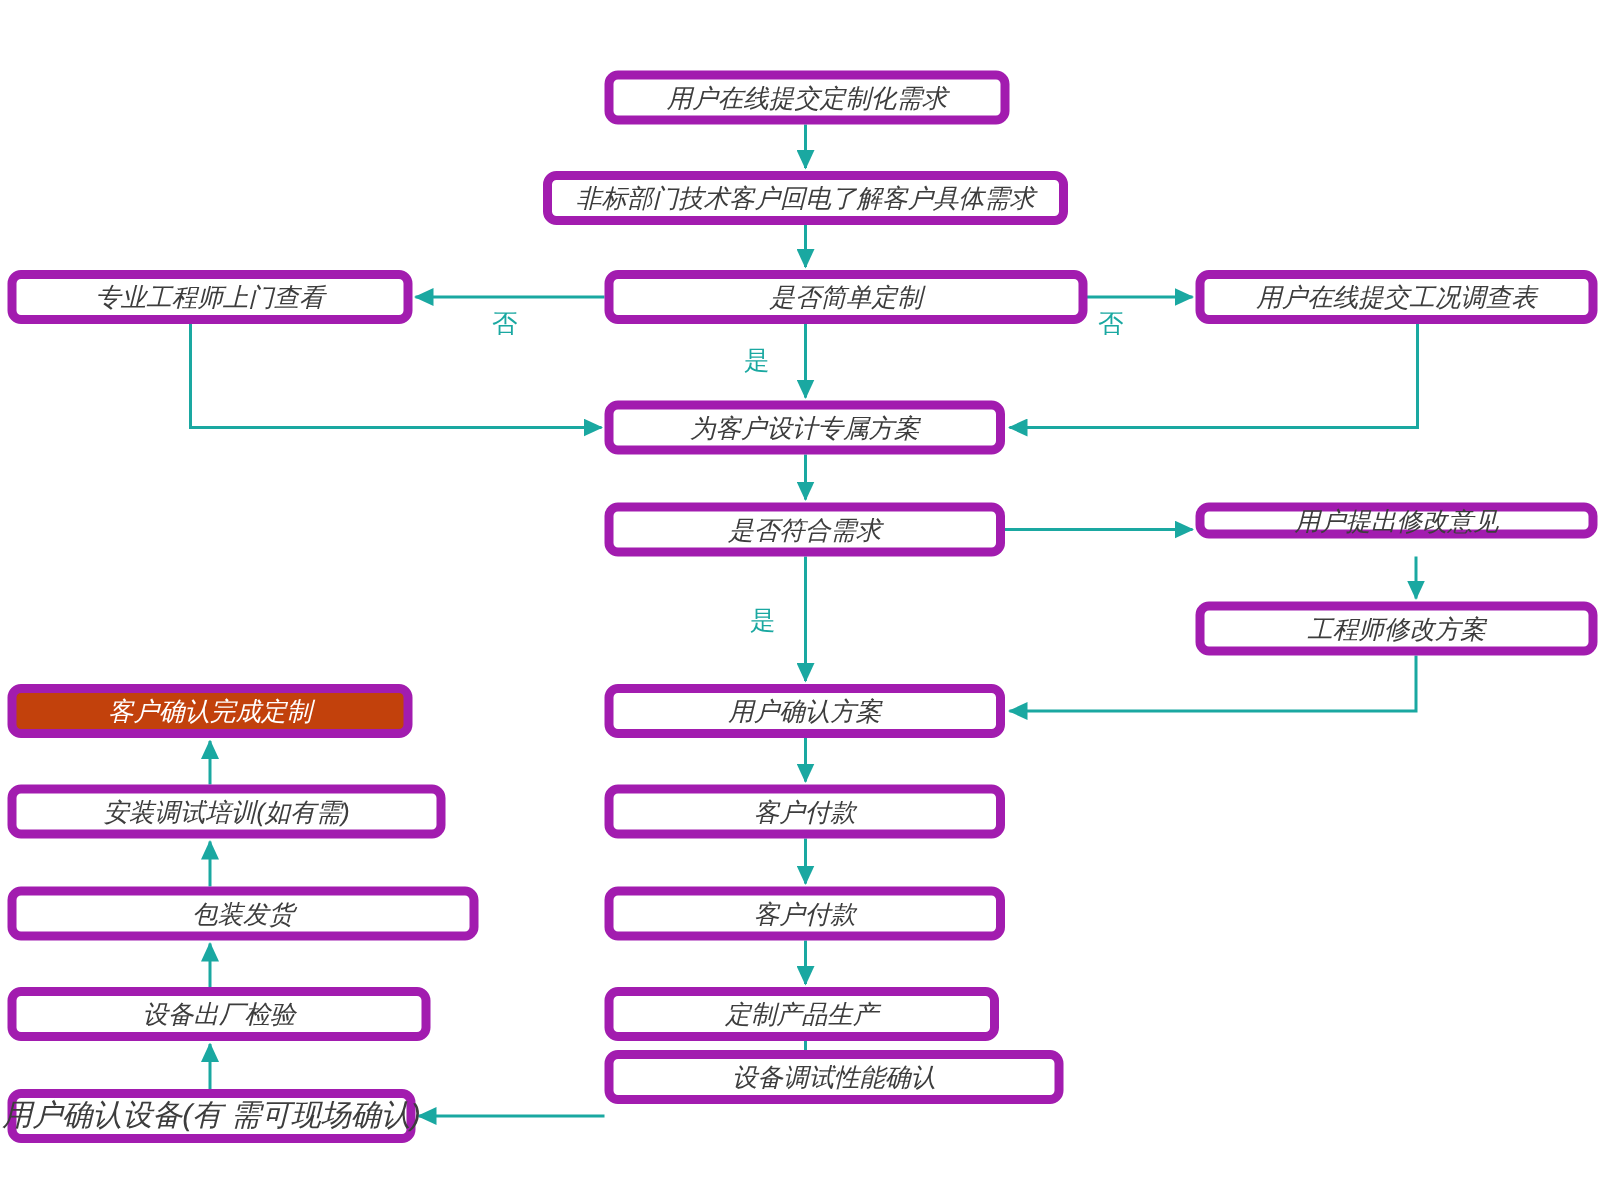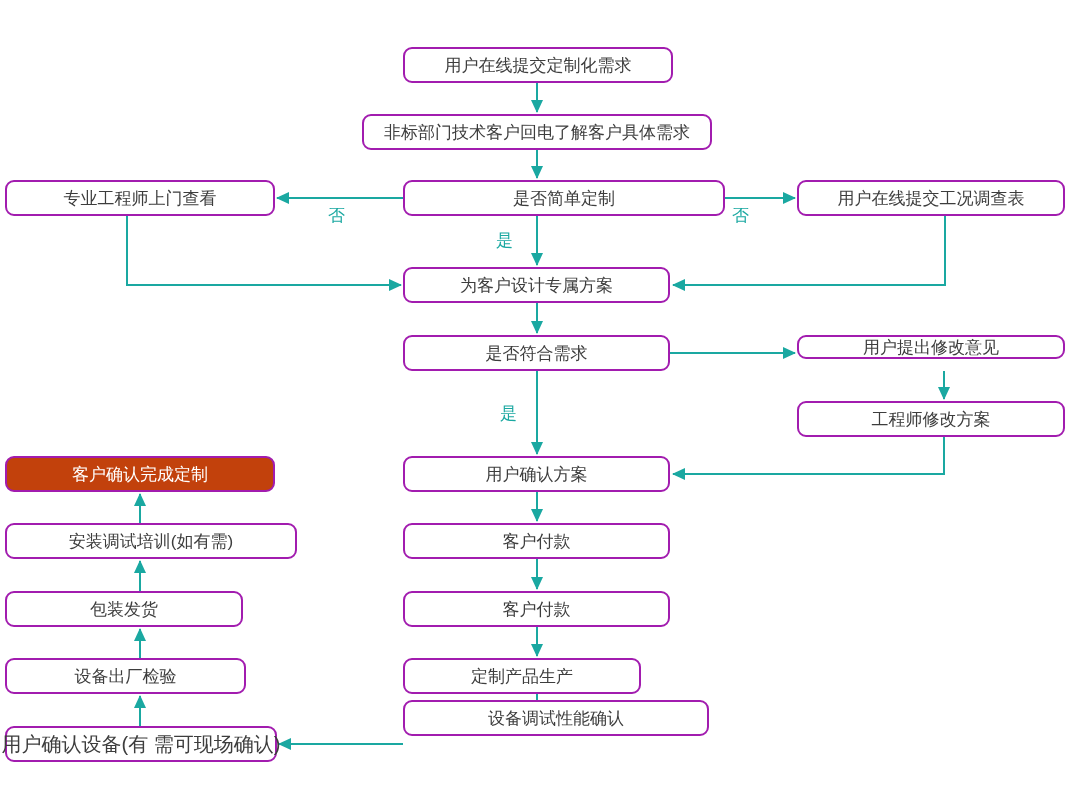--- a/index.html
+++ b/index.html
@@ -17,31 +17,32 @@
   }
   #connectors {
     position: absolute;
     left: 0;
     top: 0;
     pointer-events: none;
   }
   .node {
     position: absolute;
     box-sizing: border-box;
-    border: 2px solid #a21caf;
+    border: 6px solid #a21caf;
     border-radius: 9px;
     background: #ffffff;
     color: #3D3D3D;
     font-size: 17px;
     line-height: 1;
     display: flex;
     align-items: center;
     justify-content: center;
     text-align: center;
     white-space: nowrap;
+    font-style: italic;
   }
   .node.filled {
     background: #c2410c;
     color: #ffffff;
     font-weight: 500;
   }
   .edge-label {
     position: absolute;
     color: #1AA8A1;
     font-size: 17px;
@@ -104,27 +105,27 @@
   <div class="node" style="left:797px; top:401px; width:268px; height:36px">工程师修改方案</div>
 
   <div class="node filled" style="left:5px; top:456px; width:270px; height:36px">客户确认完成定制</div>
 
   <div class="node" style="left:403px; top:456px; width:267px; height:36px">用户确认方案</div>
 
   <div class="node" style="left:5px; top:523px; width:292px; height:36px">安装调试培训(如有需)</div>
 
   <div class="node" style="left:403px; top:523px; width:267px; height:36px">客户付款</div>
 
-  <div class="node" style="left:5px; top:591px; width:238px; height:36px">包装发货</div>
+  <div class="node" style="left:5px; top:591px; width:314px; height:36px">包装发货</div>
 
   <div class="node" style="left:403px; top:591px; width:267px; height:36px">客户付款</div>
 
-  <div class="node" style="left:5px; top:658px; width:241px; height:36px">设备出厂检验</div>
+  <div class="node" style="left:5px; top:658px; width:282px; height:36px">设备出厂检验</div>
 
-  <div class="node" style="left:403px; top:658px; width:238px; height:36px">定制产品生产</div>
+  <div class="node" style="left:403px; top:658px; width:263px; height:36px">定制产品生产</div>
 
   <div class="node" style="left:5px; top:726px; width:272px; height:36px; font-size:20px">用户确认设备(有 需可现场确认)</div>
 
   <div class="node" style="left:403px; top:700px; width:306px; height:36px">设备调试性能确认</div>
 
   <span class="edge-label" style="left:328px; top:206px">否</span>
 
   <span class="edge-label" style="left:732px; top:206px">否</span>
 
   <span class="edge-label" style="left:496px; top:231px">是</span>

